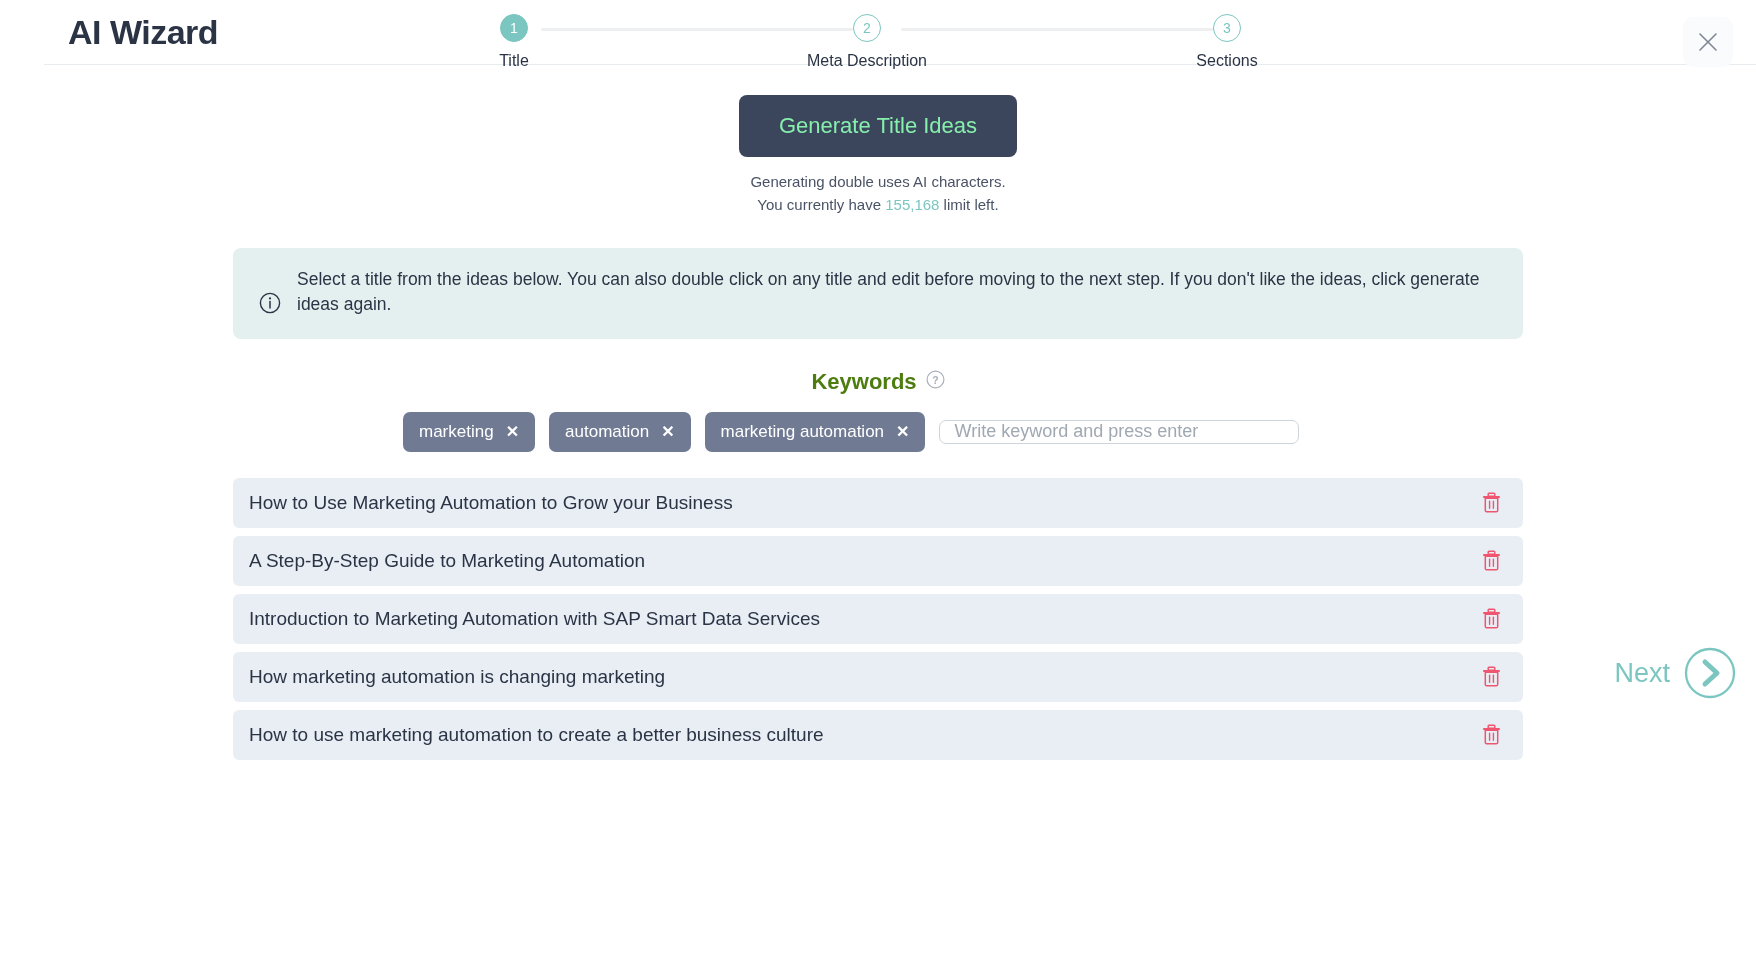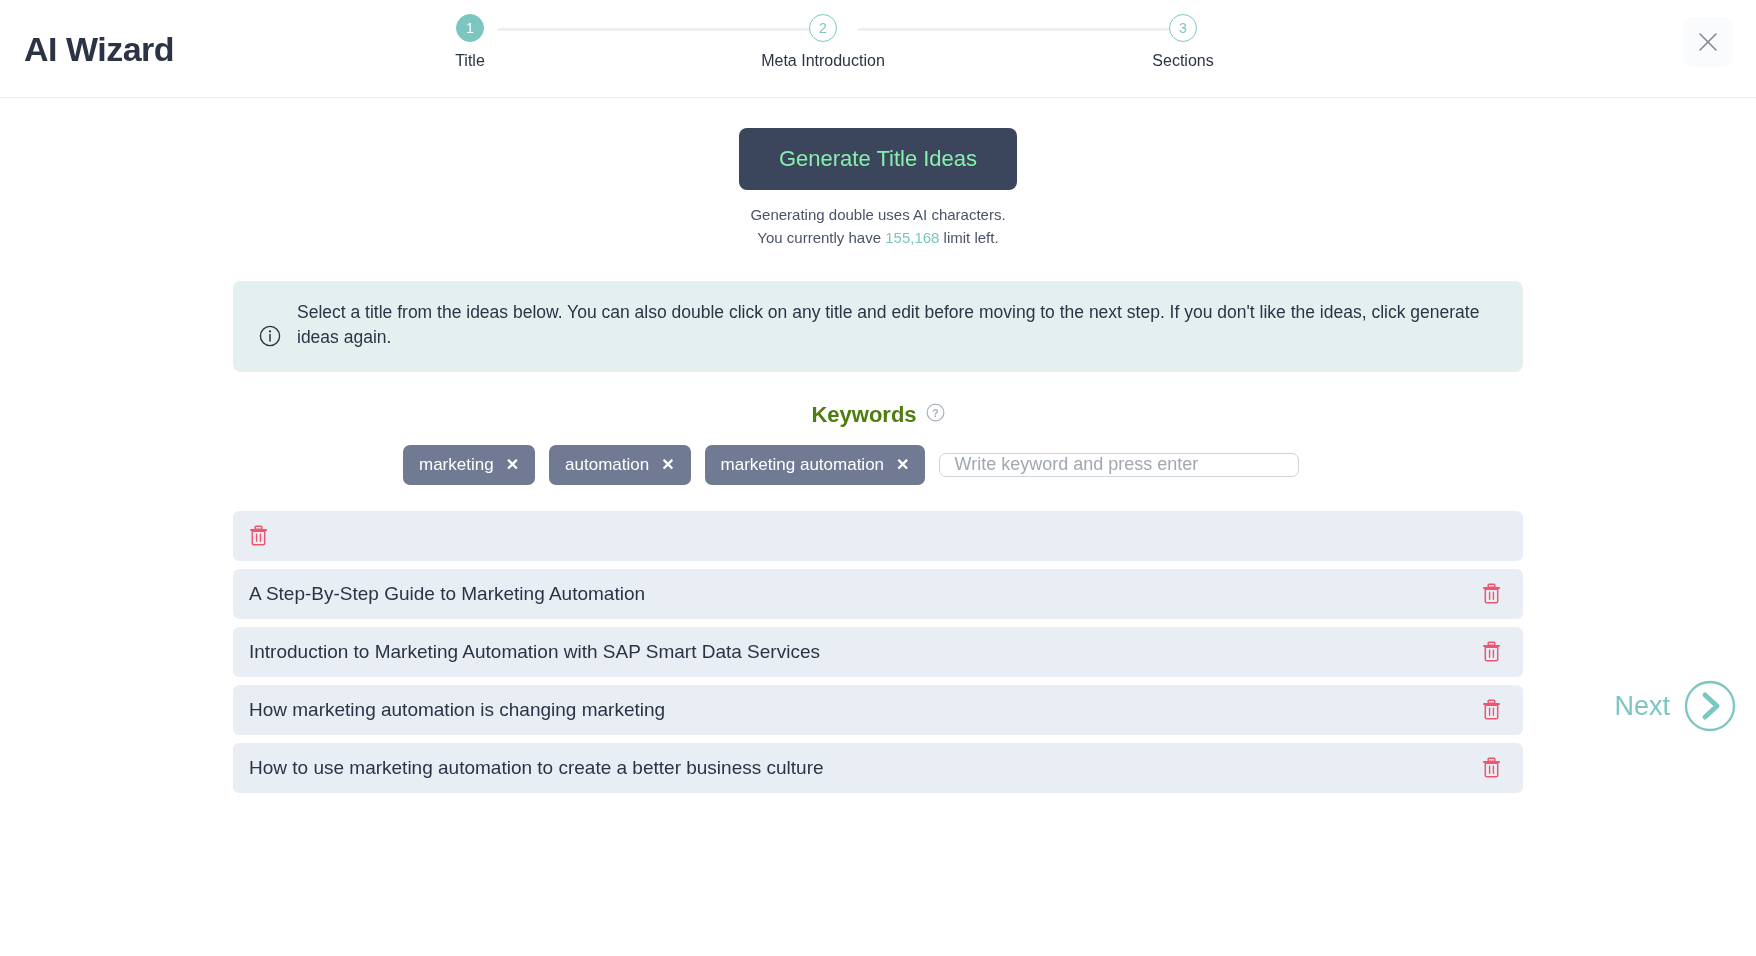--- a/index.html
+++ b/index.html
@@ -7,25 +7,26 @@
     width: 1756px;
     height: 956px;
     background: #ffffff;
     font-family: "Liberation Sans", sans-serif;
     overflow: hidden;
   }
 
   
   .header {
     position: relative;
-    height: 98px;
+    height: 65px;
     border-bottom: 1px solid #e9ecee;
     display: flex;
     align-items: center;
     background: #ffffff;
+    margin-left: 44px;
   }
   .wizard-title {
     position: absolute;
     left: 24px;
     top: 50%;
     transform: translateY(-50%);
     font-size: 34px;
     font-weight: bold;
     color: #2b3445;
     letter-spacing: -0.5px;
@@ -247,21 +248,21 @@
     <div class="step-line line-1"></div>
     <div class="step-line line-2"></div>
 
     <div class="step step-1">
       <div class="step-circle active">1</div>
       <div class="step-label">Title</div>
     </div>
 
     <div class="step step-2">
       <div class="step-circle pending">2</div>
-      <div class="step-label">Meta Introduction</div>
+      <div class="step-label">Meta Description</div>
     </div>
 
     <div class="step step-3">
       <div class="step-circle pending">3</div>
       <div class="step-label">Sections</div>
     </div>
   </div>
 
   <div class="close-btn">
     <svg width="22" height="22" viewBox="0 0 22 22">
@@ -317,20 +318,21 @@
       <div class="tag">
         <span>marketing automation</span>
         <span class="tag-x">✕</span>
       </div>
       <input class="kw-input" type="text" placeholder="Write keyword and press enter" style="">
     </div>
 
     <div class="title-list">
 
       <div class="title-row">
+        <div class="title-text">How to Use Marketing Automation to Grow your Business</div>
         <span class="trash-btn">
           <svg width="19" height="21" viewBox="0 0 19 21">
             <rect x="1" y="4" width="17" height="1.9" rx="0.9" fill="#f0556f"></rect>
             <rect x="6.2" y="1.3" width="6.6" height="2.9" rx="0.8" fill="none" stroke="#f0556f" stroke-width="1.5"></rect>
             <path d="M3.3 6.2 h12.4 v12.2 a1.4 1.4 0 0 1 -1.4 1.4 h-9.6 a1.4 1.4 0 0 1 -1.4 -1.4 z" fill="none" stroke="#f0556f" stroke-width="1.5"></path>
             <line x1="7.6" y1="9.1" x2="7.6" y2="16.3" stroke="#f0556f" stroke-width="1.4" stroke-linecap="round"></line>
             <line x1="11.4" y1="9.1" x2="11.4" y2="16.3" stroke="#f0556f" stroke-width="1.4" stroke-linecap="round"></line>
           </svg>
         </span>
       </div>

